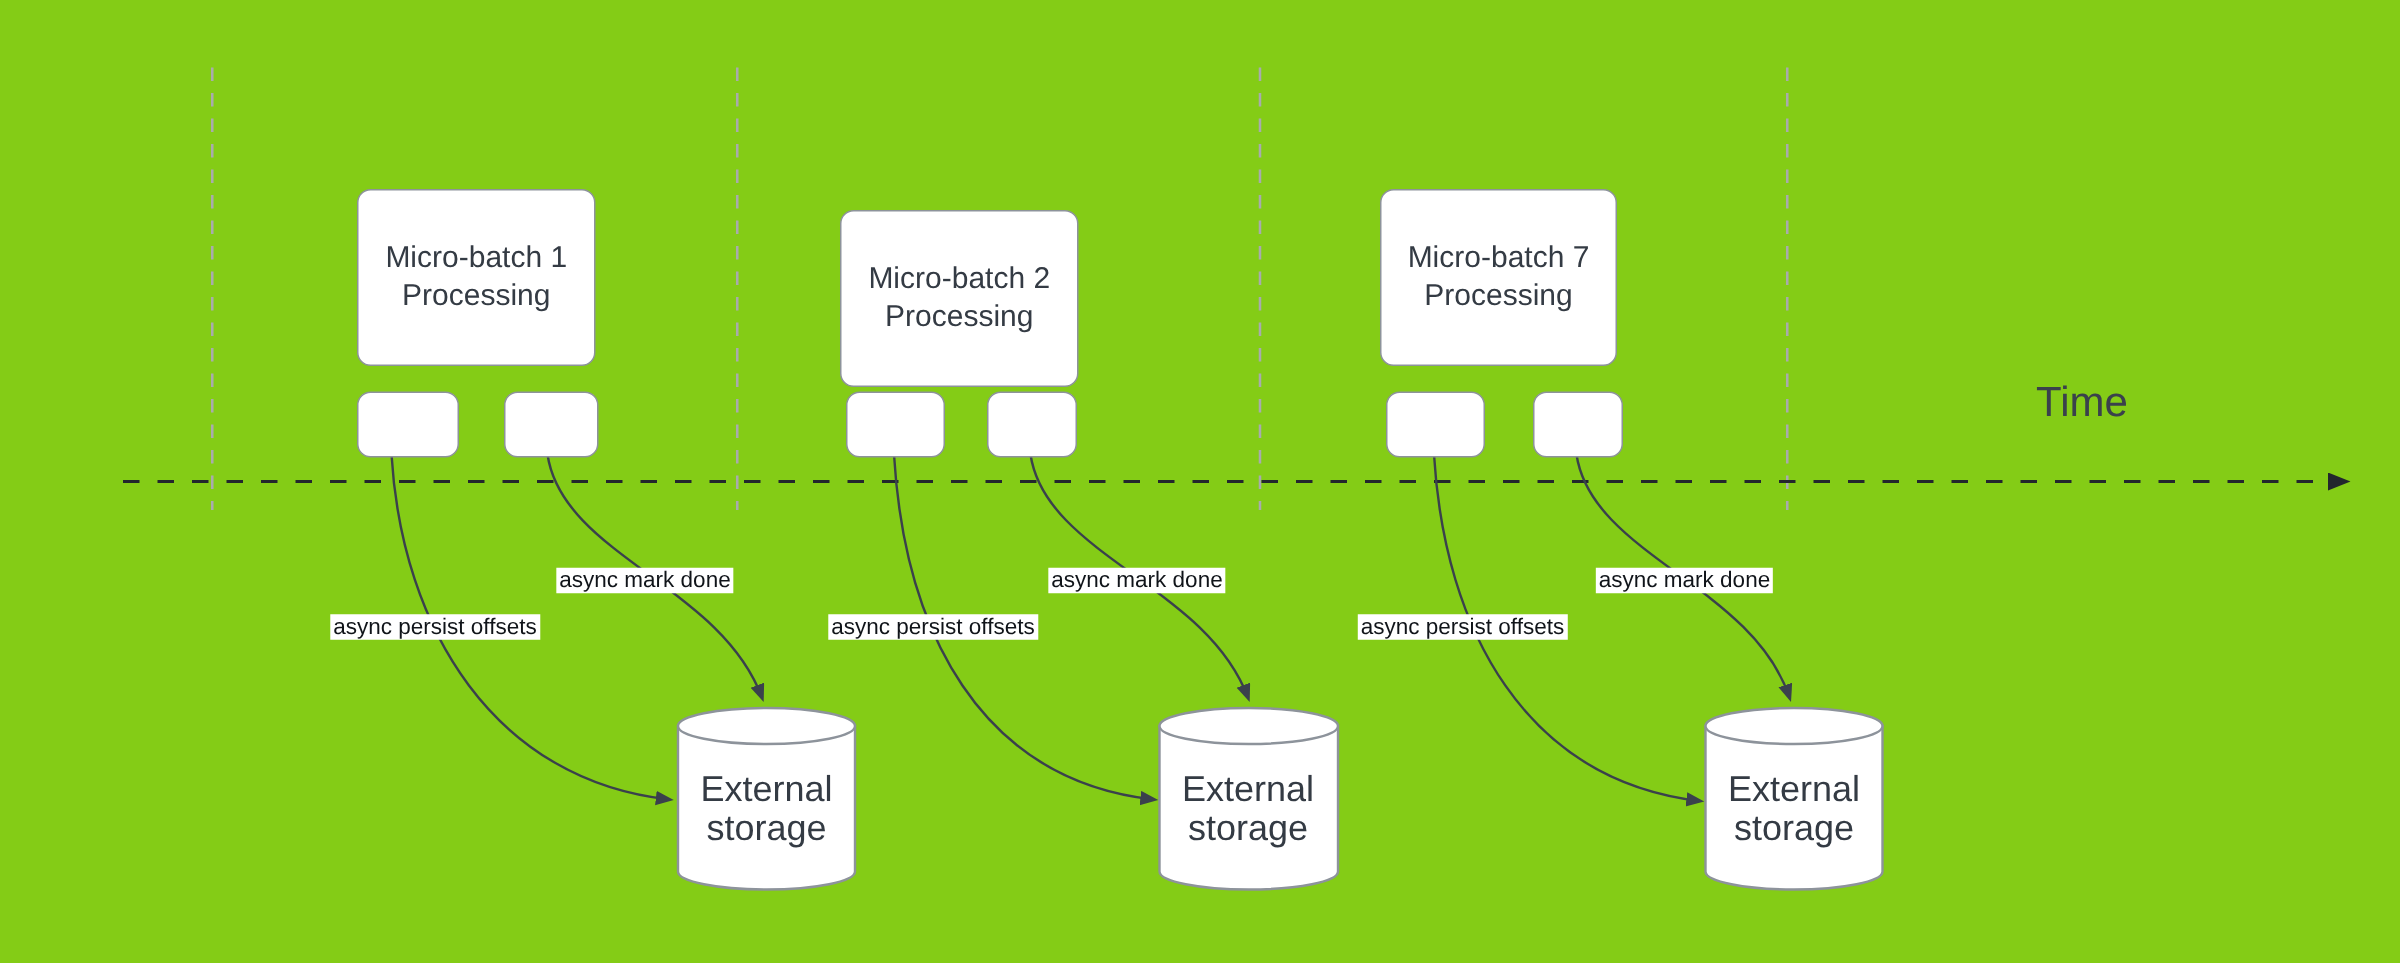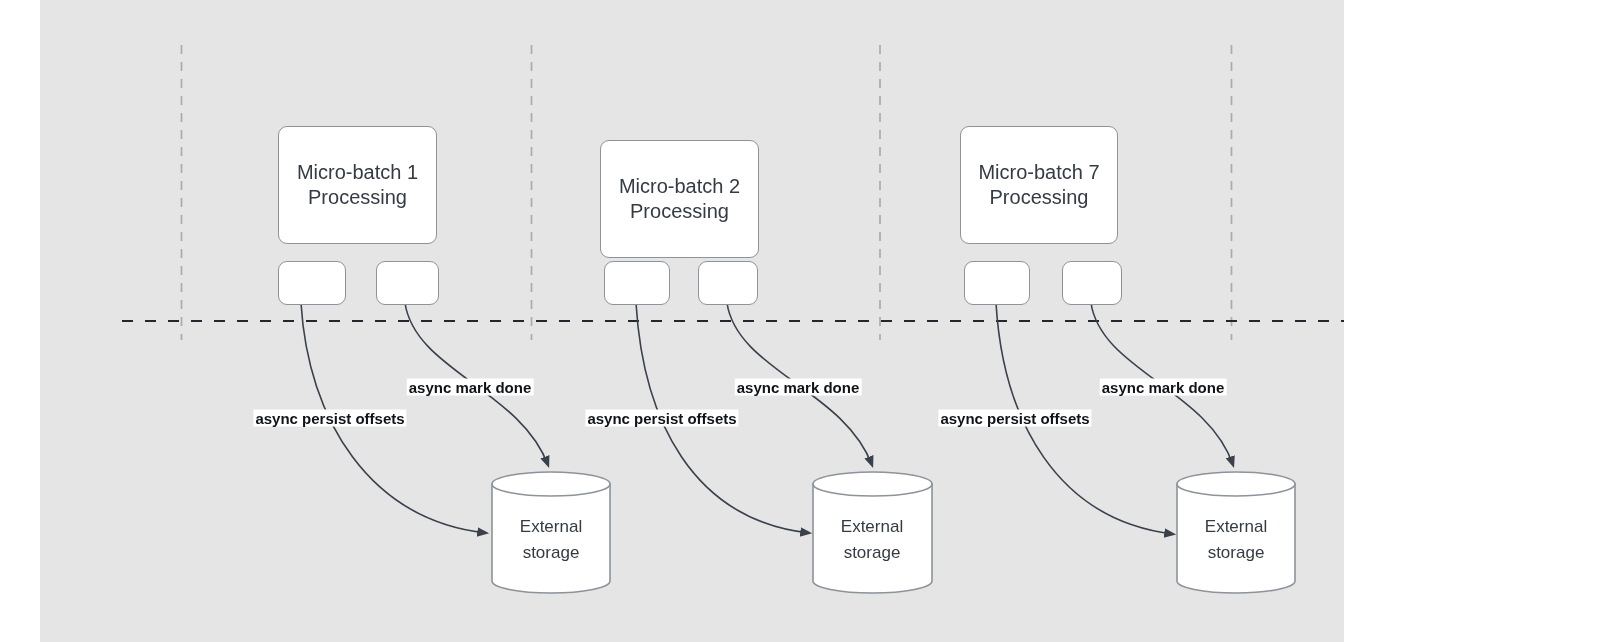--- a/index.html
+++ b/index.html
@@ -7,42 +7,42 @@
     --edge:#3a414c;
     --timeline:#23272d;
     --gridline:#a9abad;
     --box-text:#343b44;
     --label-text:#101419;
     --time-text:#3a414c;
     --fill:#ffffff;
   }
   html,body{margin:0;padding:0;background:#ffffff;}
   body{font-family:"Liberation Sans", sans-serif;}
-  #canvas{position:relative;width:1304px;height:642px;background:#e5e5e5;overflow:hidden;margin-left:40px;}
+  #canvas{position:relative;width:1600px;height:642px;background:#84cc16;overflow:hidden;}
   #wires{position:absolute;left:0;top:0;z-index:1;}
   .gridline{stroke:var(--gridline);stroke-width:1.7;stroke-dasharray:9 8;fill:none;}
   .timeline{stroke:var(--timeline);stroke-width:2;stroke-dasharray:11 12;fill:none;}
   .curve{stroke:var(--edge);stroke-width:1.6;fill:none;}
   .shape{stroke:var(--shape-stroke);stroke-width:1.6;fill:var(--fill);}
   .overlay{position:absolute;left:0;top:0;width:100%;height:100%;z-index:2;}
   .bigbox{
     position:absolute;border:1.5px solid var(--shape-stroke);border-radius:9px;
     background:var(--fill);display:flex;flex-direction:column;align-items:center;justify-content:center;
     color:var(--box-text);font-size:20px;line-height:25px;text-align:center;
   }
   .smallbox{
     position:absolute;border:1.5px solid var(--shape-stroke);border-radius:9px;background:var(--fill);
   }
   .edge-label{
     position:absolute;transform:translate(-50%,-50%);white-space:nowrap;
-    font-size:15px;font-weight:bold;color:var(--label-text);background:#ffffff;padding:0 2px;
+    font-size:15px;font-weight:normal;color:var(--label-text);background:#ffffff;padding:0 2px;
   }
   .storage-label{
     position:absolute;transform:translateX(-50%);text-align:center;
-    color:var(--box-text);font-size:17px;line-height:26px;white-space:nowrap;
+    color:var(--box-text);font-size:24px;line-height:26px;white-space:nowrap;
   }
   .time-label{
     position:absolute;transform:translate(-50%,-50%);font-size:28px;color:var(--time-text);white-space:nowrap;
   }
 </style>
 </head>
 <body>
 
 <div id="canvas">
 

